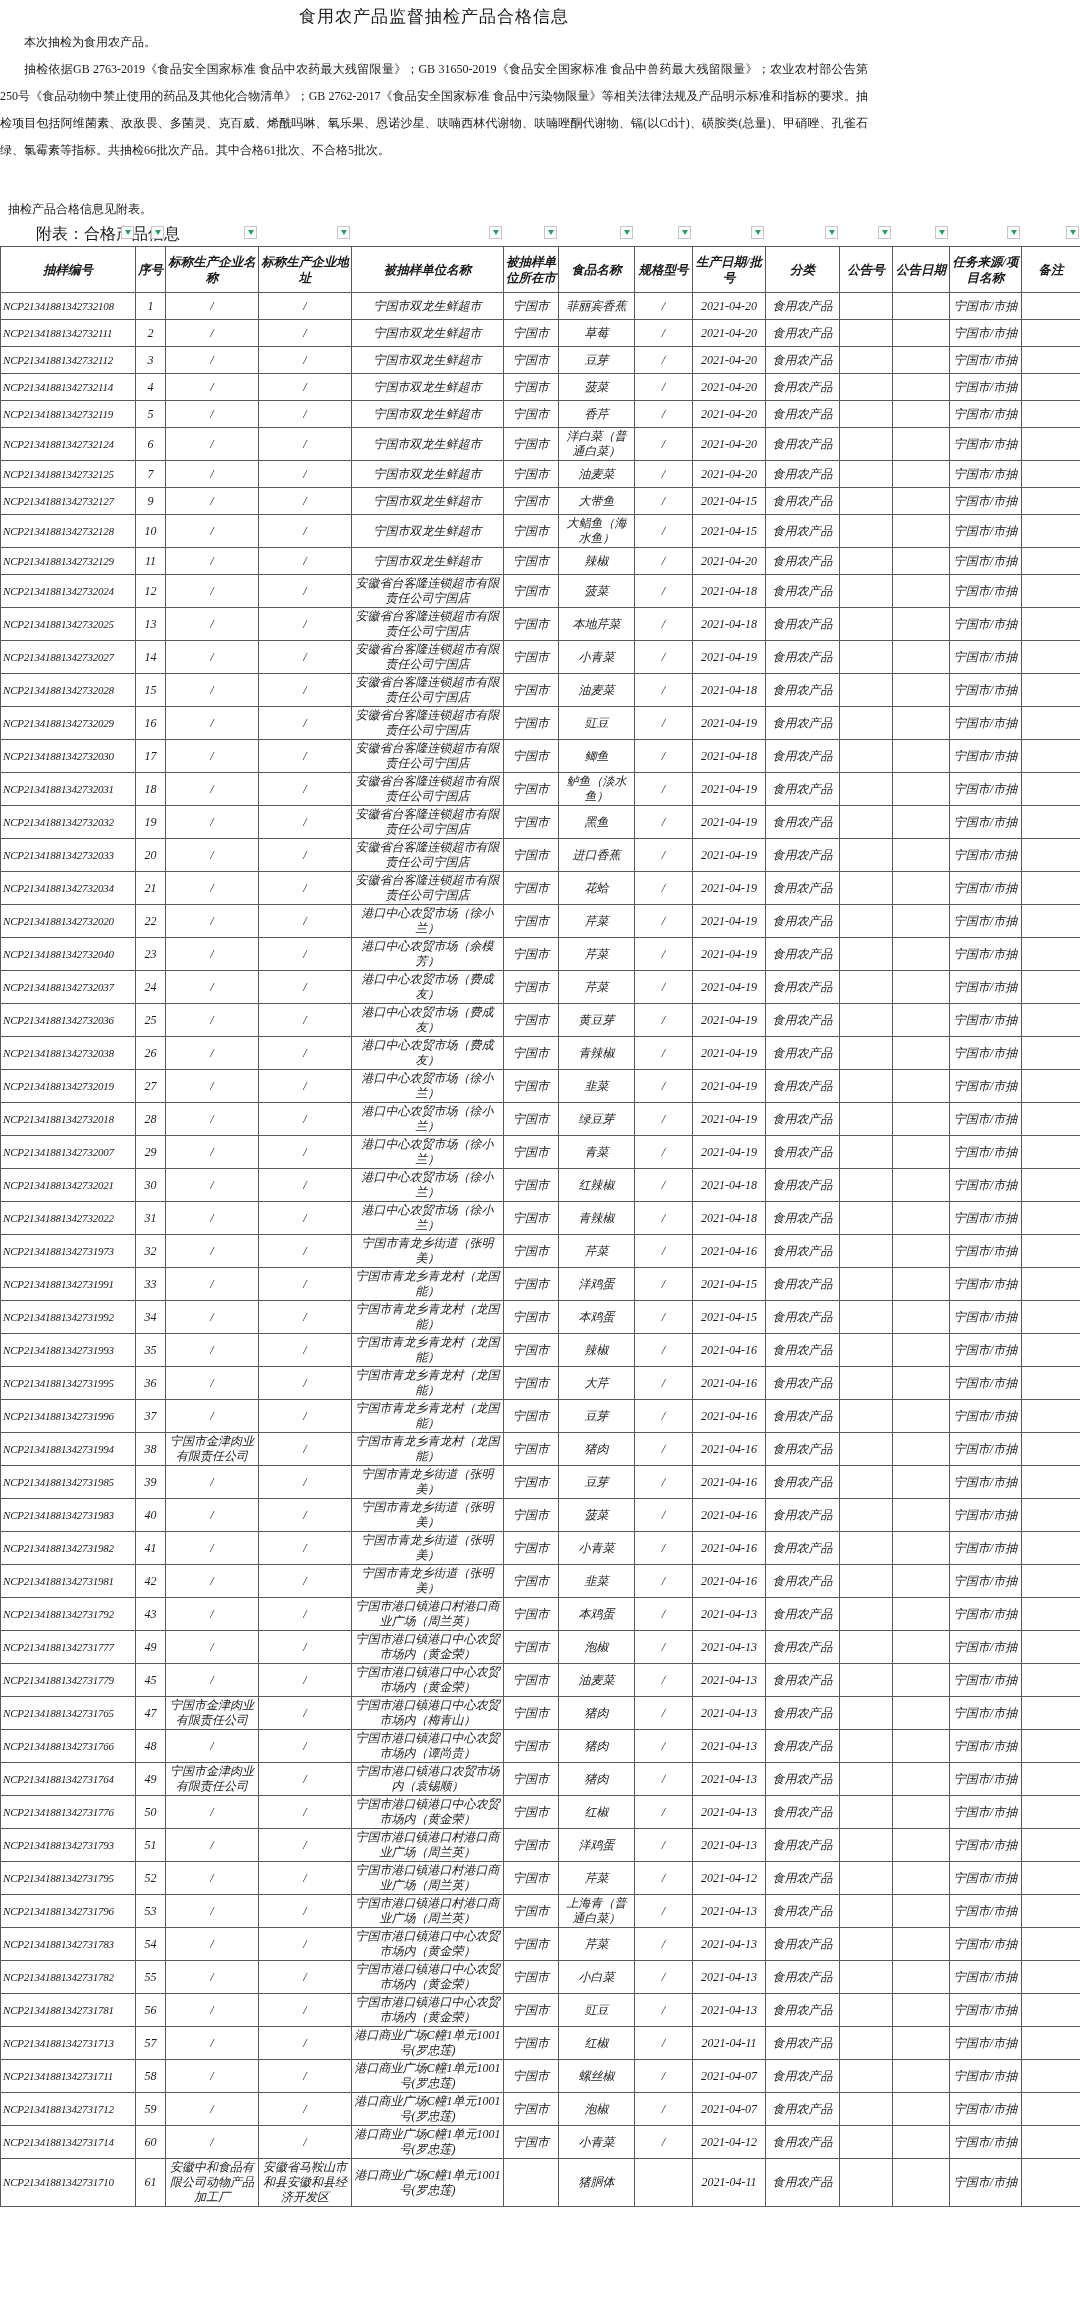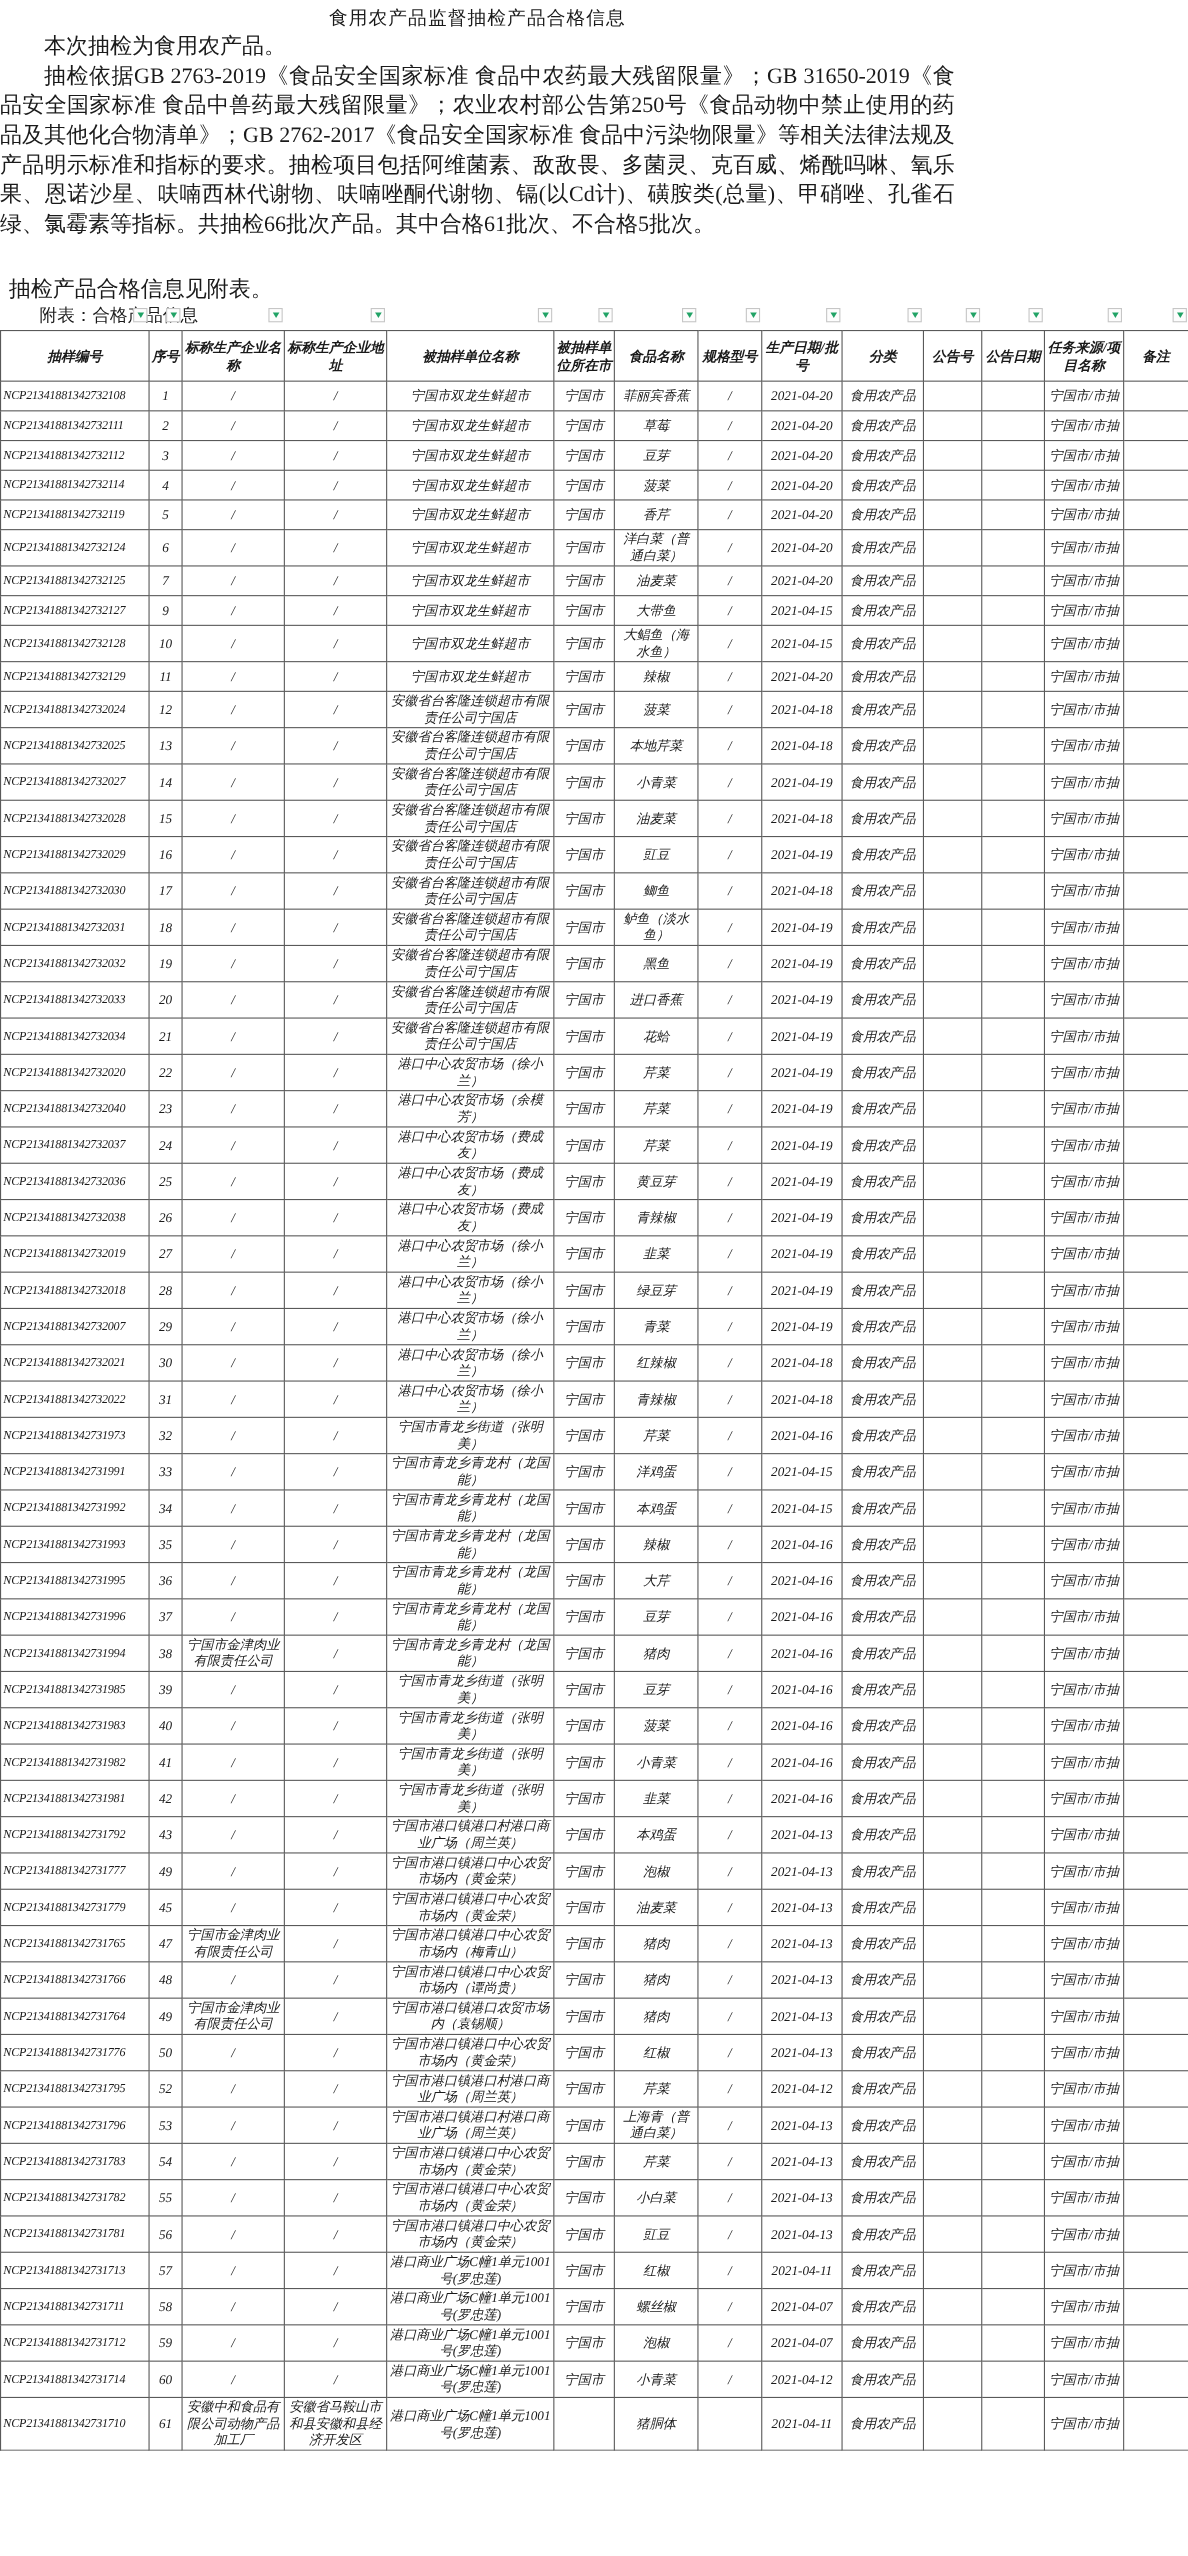--- a/index.html
+++ b/index.html
@@ -11,21 +11,21 @@
   }
   .sheet{position:relative;width:868px;background:#fff;}
   .doc-title{
     text-align:center;
     font-size:17px;
     letter-spacing:1px;
     padding-top:5px;
     line-height:24px;
   }
   .para{
-    font-size:20px;
+    font-size:12px;
     line-height:27px;
     text-align:justify;
     margin:0;
   }
   .para.indent2{text-indent:2em;}
   .para.indent1{padding-left:8px;margin-top:32px;}
   .appendix-row{
     position:relative;
     height:23px;
     font-size:16px;
@@ -924,20 +924,36 @@
           <td>红椒</td>
           <td>/</td>
           <td>2021-04-13</td>
           <td>食用农产品</td>
           <td></td>
           <td></td>
           <td>宁国市/市抽</td>
           <td></td>
         </tr>
         <tr>
+          <td class="code">NCP21341881342731793</td>
+          <td>51</td>
+          <td>/</td>
+          <td>/</td>
+          <td>宁国市港口镇港口村港口商业广场（周兰英）</td>
+          <td>宁国市</td>
+          <td>洋鸡蛋</td>
+          <td>/</td>
+          <td>2021-04-13</td>
+          <td>食用农产品</td>
+          <td></td>
+          <td></td>
+          <td>宁国市/市抽</td>
+          <td></td>
+        </tr>
+        <tr>
           <td class="code">NCP21341881342731795</td>
           <td>52</td>
           <td>/</td>
           <td>/</td>
           <td>宁国市港口镇港口村港口商业广场（周兰英）</td>
           <td>宁国市</td>
           <td>芹菜</td>
           <td>/</td>
           <td>2021-04-12</td>
           <td>食用农产品</td>

